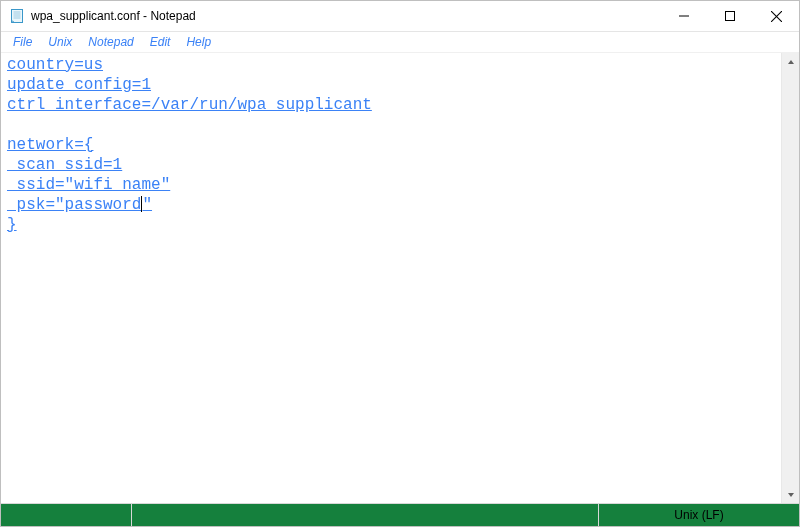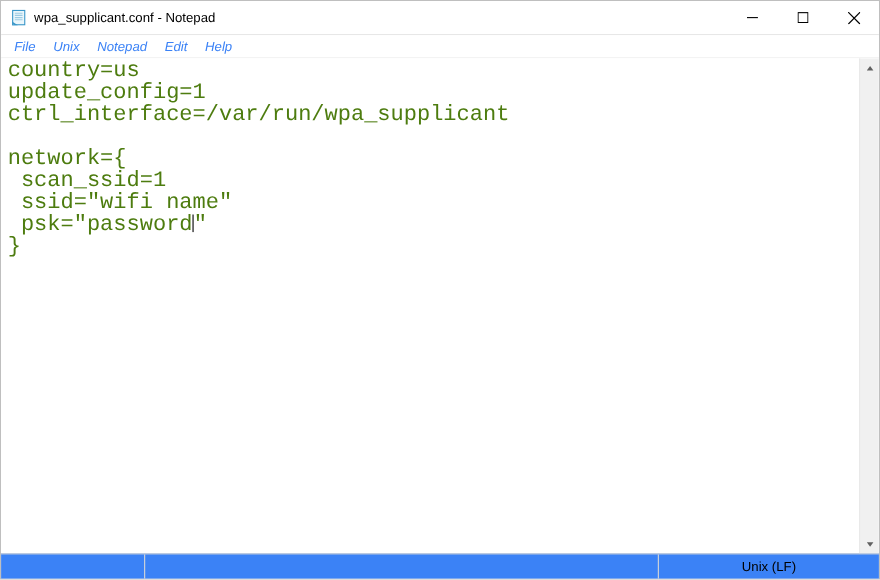--- a/index.html
+++ b/index.html
@@ -79,25 +79,26 @@
     .editor-wrap {
       flex: 1;
       display: flex;
       overflow: hidden;
       background: #ffffff;
     }
     .editor {
       flex: 1;
       padding: 2px 6px;
       font-family: Consolas, "Courier New", monospace;
-      font-size: 20px;
+      font-size: 16px;
       line-height: 20px;
       white-space: pre;
-      color: #4d7c0f;
+      color: #3b82f6;
       overflow: hidden;
+      text-decoration: underline;
     }
     .caret {
       display: inline-block;
       width: 1px;
       height: 16px;
       background: #000;
       vertical-align: middle;
       transform: translateY(-1px);
     }
     .scrollbar {
@@ -117,21 +118,21 @@
       justify-content: center;
     }
     .scrollbar .arrow.up { top: 0; }
     .scrollbar .arrow.down { bottom: 0; }
     .scrollbar .arrow svg { width: 8px; height: 8px; }
     
     .statusbar {
       height: 22px;
       display: flex;
       border-top: 1px solid #d8d8d8;
-      background: #3b82f6;
+      background: #15803d;
       font-size: 12px;
       color: #000;
     }
     .statusbar .cell {
       border-left: 1px solid #d8d8d8;
       padding: 0 10px;
       display: flex;
       align-items: center;
       white-space: nowrap;
     }

